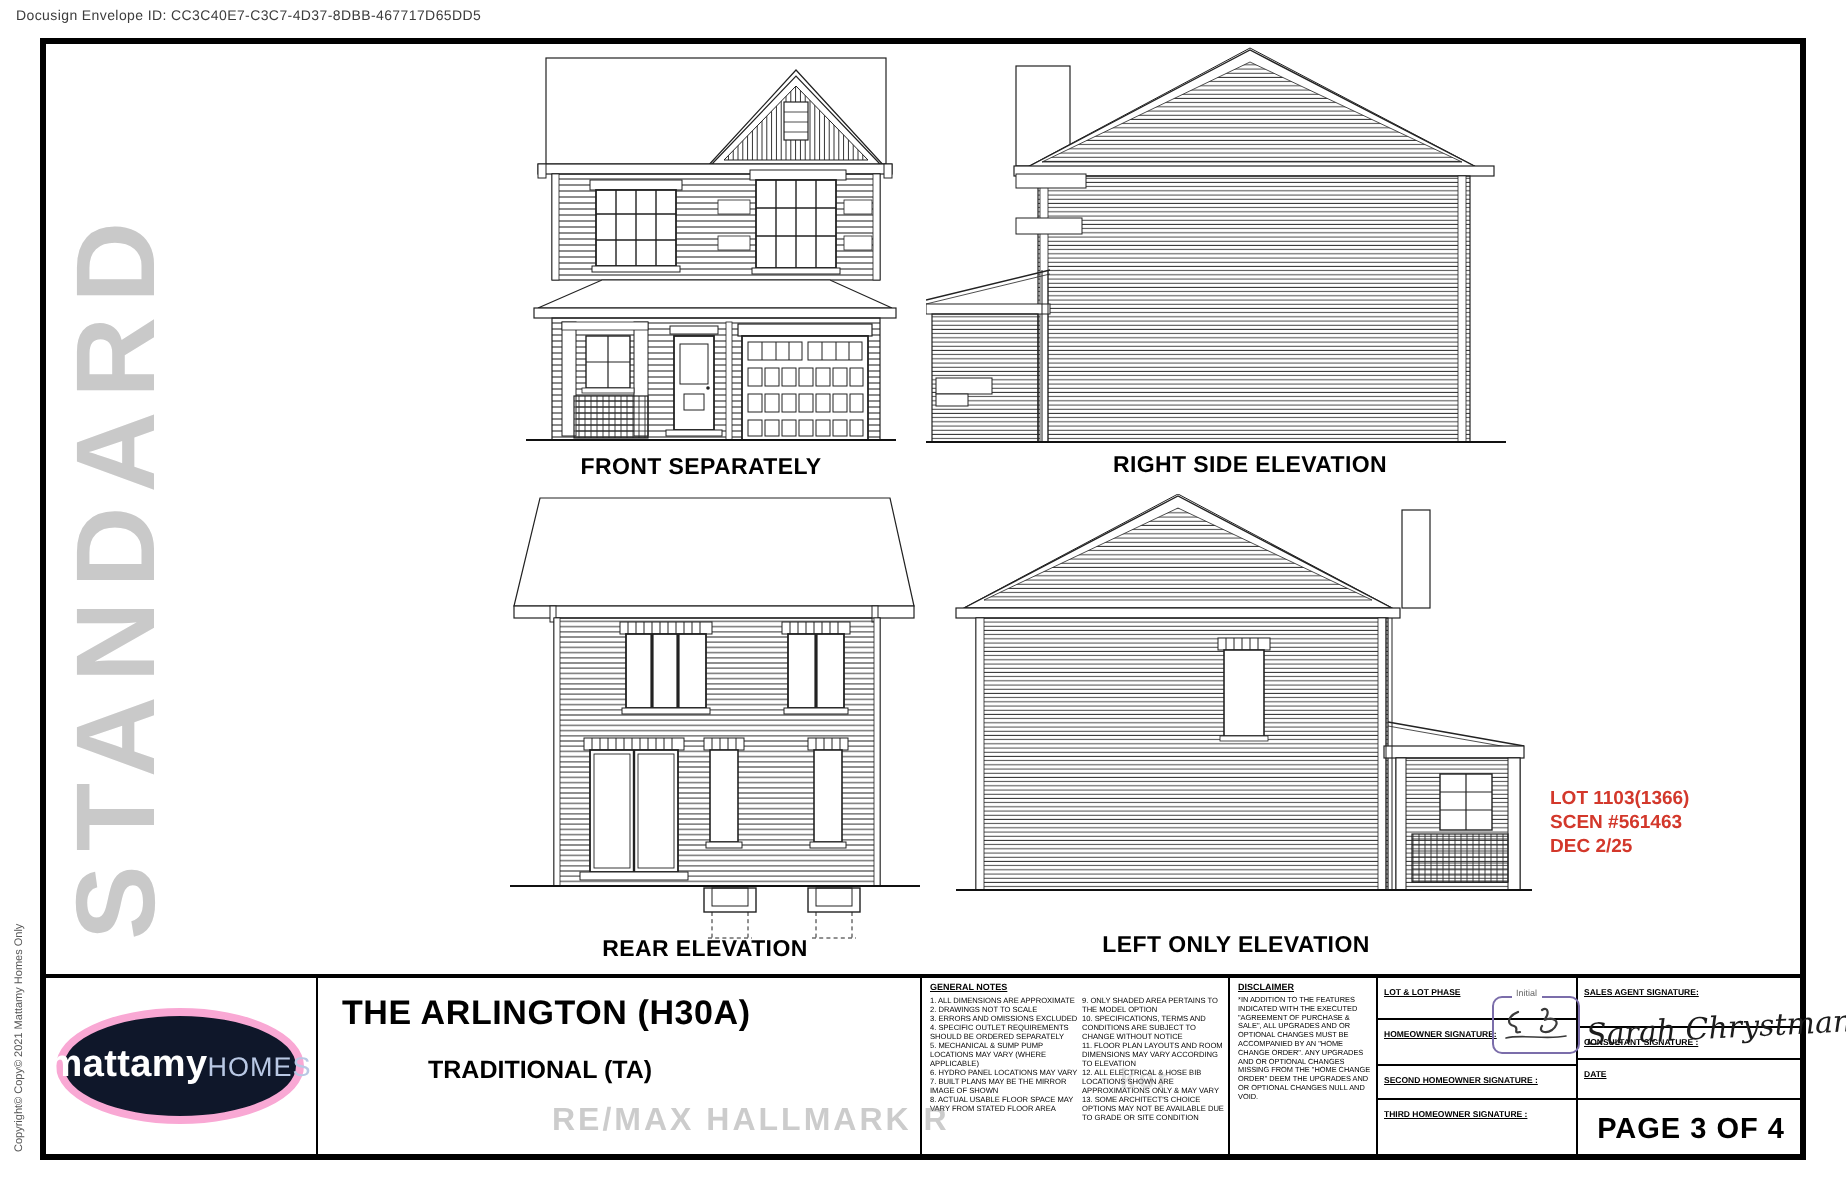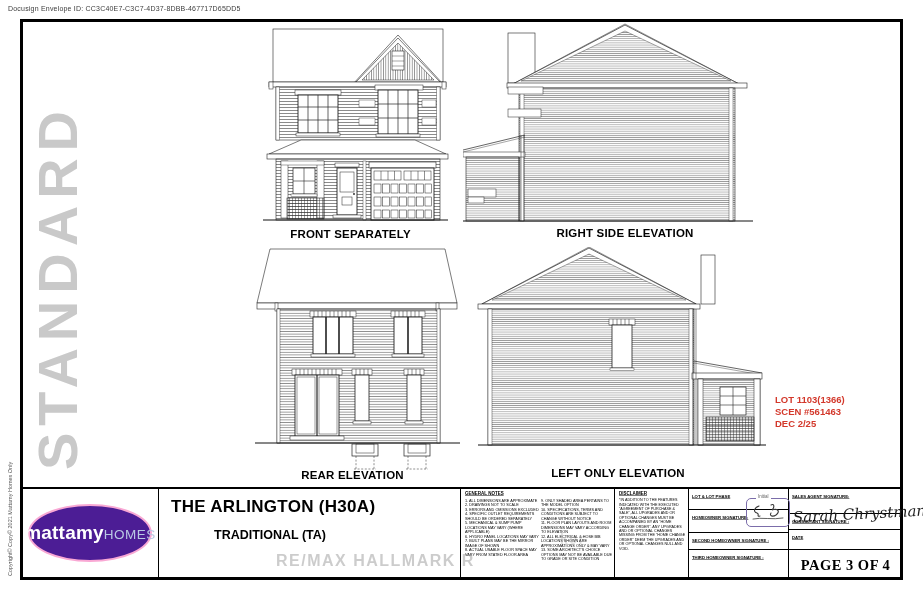--- a/index.html
+++ b/index.html
@@ -36,37 +36,37 @@
   .tb{left:21px;top:487px;width:880px;height:91px;border-top:2px solid #000;box-sizing:border-box;z-index:3;}
   .tb-cell{position:absolute;top:0;height:91px;border-left:1px solid #000;box-sizing:border-box;}
   .cell-logo{left:0;width:137px;border-left:none;}
   .cell-title{left:137px;width:302px;}
   .cell-notes{left:439px;width:154px;}
   .cell-disc{left:593px;width:74px;}
   .cell-sig-l{left:667px;width:100px;}
   .cell-sig-r{left:767px;width:113px;}
   .logo-oval{
     position:absolute;left:7px;top:15px;width:124px;height:58px;border-radius:50%;
-    background:#4c1d95;border:2px solid #f9a8d4;box-sizing:border-box;
+    background:#0f172a;border:4px solid #f9a8d4;box-sizing:border-box;
     display:flex;align-items:center;justify-content:center;
   }
   .logo-text{font-weight:bold;color:#fff;font-size:19px;letter-spacing:.2px;white-space:nowrap;}
   .logo-text .homes{font-weight:normal;color:#b9c8e4;font-size:13.5px;letter-spacing:.5px;}
   .model-name{position:absolute;left:12px;top:8px;font-size:17px;font-weight:bold;letter-spacing:.3px;z-index:5;}
   .model-style{position:absolute;left:13px;top:39px;font-size:12.5px;font-weight:bold;z-index:5;margin-left:42px;}
   
   .tiny{position:absolute;transform:scale(.5);transform-origin:0 0;}
   .tb-head{font-size:9px;font-weight:bold;text-decoration:underline;white-space:nowrap;}
   .note-col{font-size:7.6px;line-height:9px;white-space:pre-line;font-family:"Liberation Sans",sans-serif;}
   .disc-body{font-size:7.4px;line-height:8.8px;}
   .sig-label{font-size:8.5px;font-weight:bold;text-decoration:underline;white-space:nowrap;}
   .sig-row{position:absolute;left:0;width:100%;border-bottom:1px solid #000;box-sizing:border-box;}
   .page-ind{
     position:absolute;left:0;top:61px;width:113px;height:30px;display:flex;
-    align-items:center;justify-content:center;font-size:14.5px;font-weight:bold;letter-spacing:.5px;font-family:Liberation Serif, serif;
+    align-items:center;justify-content:center;font-size:14.5px;font-weight:bold;letter-spacing:.5px;
   }
   
   .signature-hand{
     left:793px;top:505px;font-family:"DejaVu Serif",serif;font-style:italic;
     font-size:15px;color:#1c1c1c;transform:rotate(-3deg);z-index:6;white-space:nowrap;
   }
   
   .init-stamp{
     left:746px;top:498px;width:44px;height:29px;border:1.5px solid #7b6daa;border-radius:5px;
     box-sizing:border-box;z-index:6;

